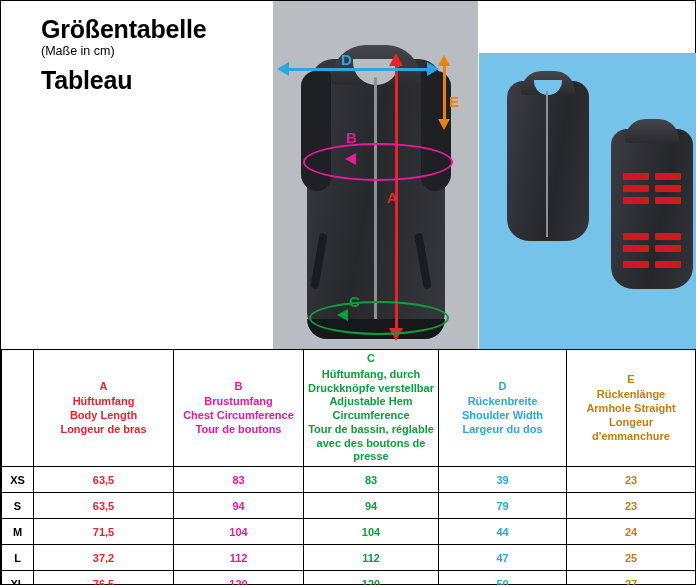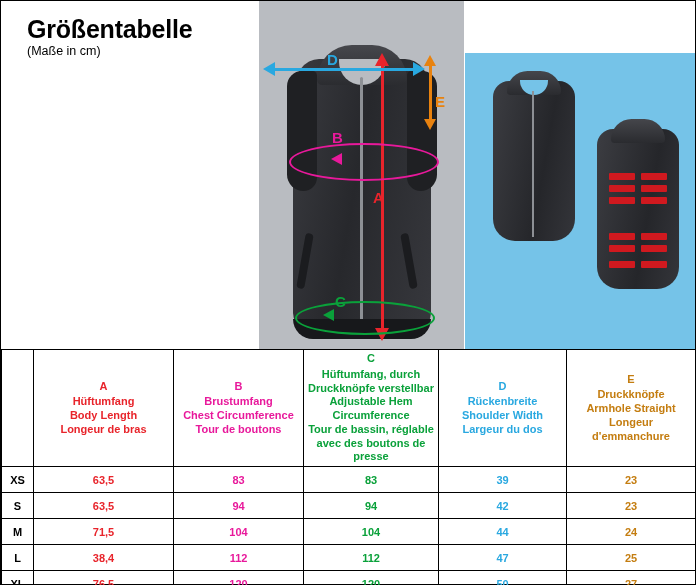--- a/index.html
+++ b/index.html
@@ -13,20 +13,21 @@
     font-family: "Liberation Sans", sans-serif;
     overflow: hidden;
   }
   .page {
     position: relative;
     width: 696px;
     height: 585px;
     box-sizing: border-box;
     border: 1px solid #000;
     background: #fff;
+    padding-left: 14px;
   }
 
   
   .top {
     position: relative;
     height: 348px;
     width: 694px;
     overflow: hidden;
   }
 
@@ -353,20 +354,21 @@
 </head>
 <body>
 
 <div class="page">
 
   <div class="top">
 
     <div class="titles">
       <div class="title-main">Größentabelle</div>
       <div class="title-sub">(Maße in cm)</div>
+      <div class="title-main two-line">Tableau</div>
     </div>
 
     <div class="photo-main"></div>
     <div class="photo-side"></div>
 
     <div class="vest v-body"></div>
     <div class="vest v-arm-l"></div>
     <div class="vest v-arm-r"></div>
     <div class="vest v-collar"></div>
     <div class="vest v-neck"></div>
@@ -454,54 +456,54 @@
           <span>avec des boutons de presse</span>
         </td>
         <td class="hdr-cell col-d">
           <span class="hdr-letter">D</span>
           <span>Rückenbreite</span><br>
           <span>Shoulder Width</span><br>
           <span>Largeur du dos</span>
         </td>
         <td class="hdr-cell col-e">
           <span class="hdr-letter">E</span>
-          <span>Druckknöpfe</span><br>
+          <span>Rückenlänge</span><br>
           <span>Armhole Straight</span><br>
           <span>Longeur d'emmanchure</span>
         </td>
       </tr>
     </thead>
     <tbody>
       <tr class="data-row">
         <td class="row-size">XS</td>
         <td class="col-a">63,5</td>
         <td class="col-b">83</td>
         <td class="col-c">83</td>
         <td class="col-d">39</td>
         <td class="col-e">23</td>
       </tr>
       <tr class="data-row">
         <td class="row-size">S</td>
         <td class="col-a">63,5</td>
         <td class="col-b">94</td>
         <td class="col-c">94</td>
-        <td class="col-d">42</td>
+        <td class="col-d">79</td>
         <td class="col-e">23</td>
       </tr>
       <tr class="data-row">
         <td class="row-size">M</td>
         <td class="col-a">71,5</td>
         <td class="col-b">104</td>
         <td class="col-c">104</td>
         <td class="col-d">44</td>
         <td class="col-e">24</td>
       </tr>
       <tr class="data-row">
         <td class="row-size">L</td>
-        <td class="col-a">38,4</td>
+        <td class="col-a">37,2</td>
         <td class="col-b">112</td>
         <td class="col-c">112</td>
         <td class="col-d">47</td>
         <td class="col-e">25</td>
       </tr>
       <tr class="data-row">
         <td class="row-size">XL</td>
         <td class="col-a">76,5</td>
         <td class="col-b">120</td>
         <td class="col-c">120</td>

